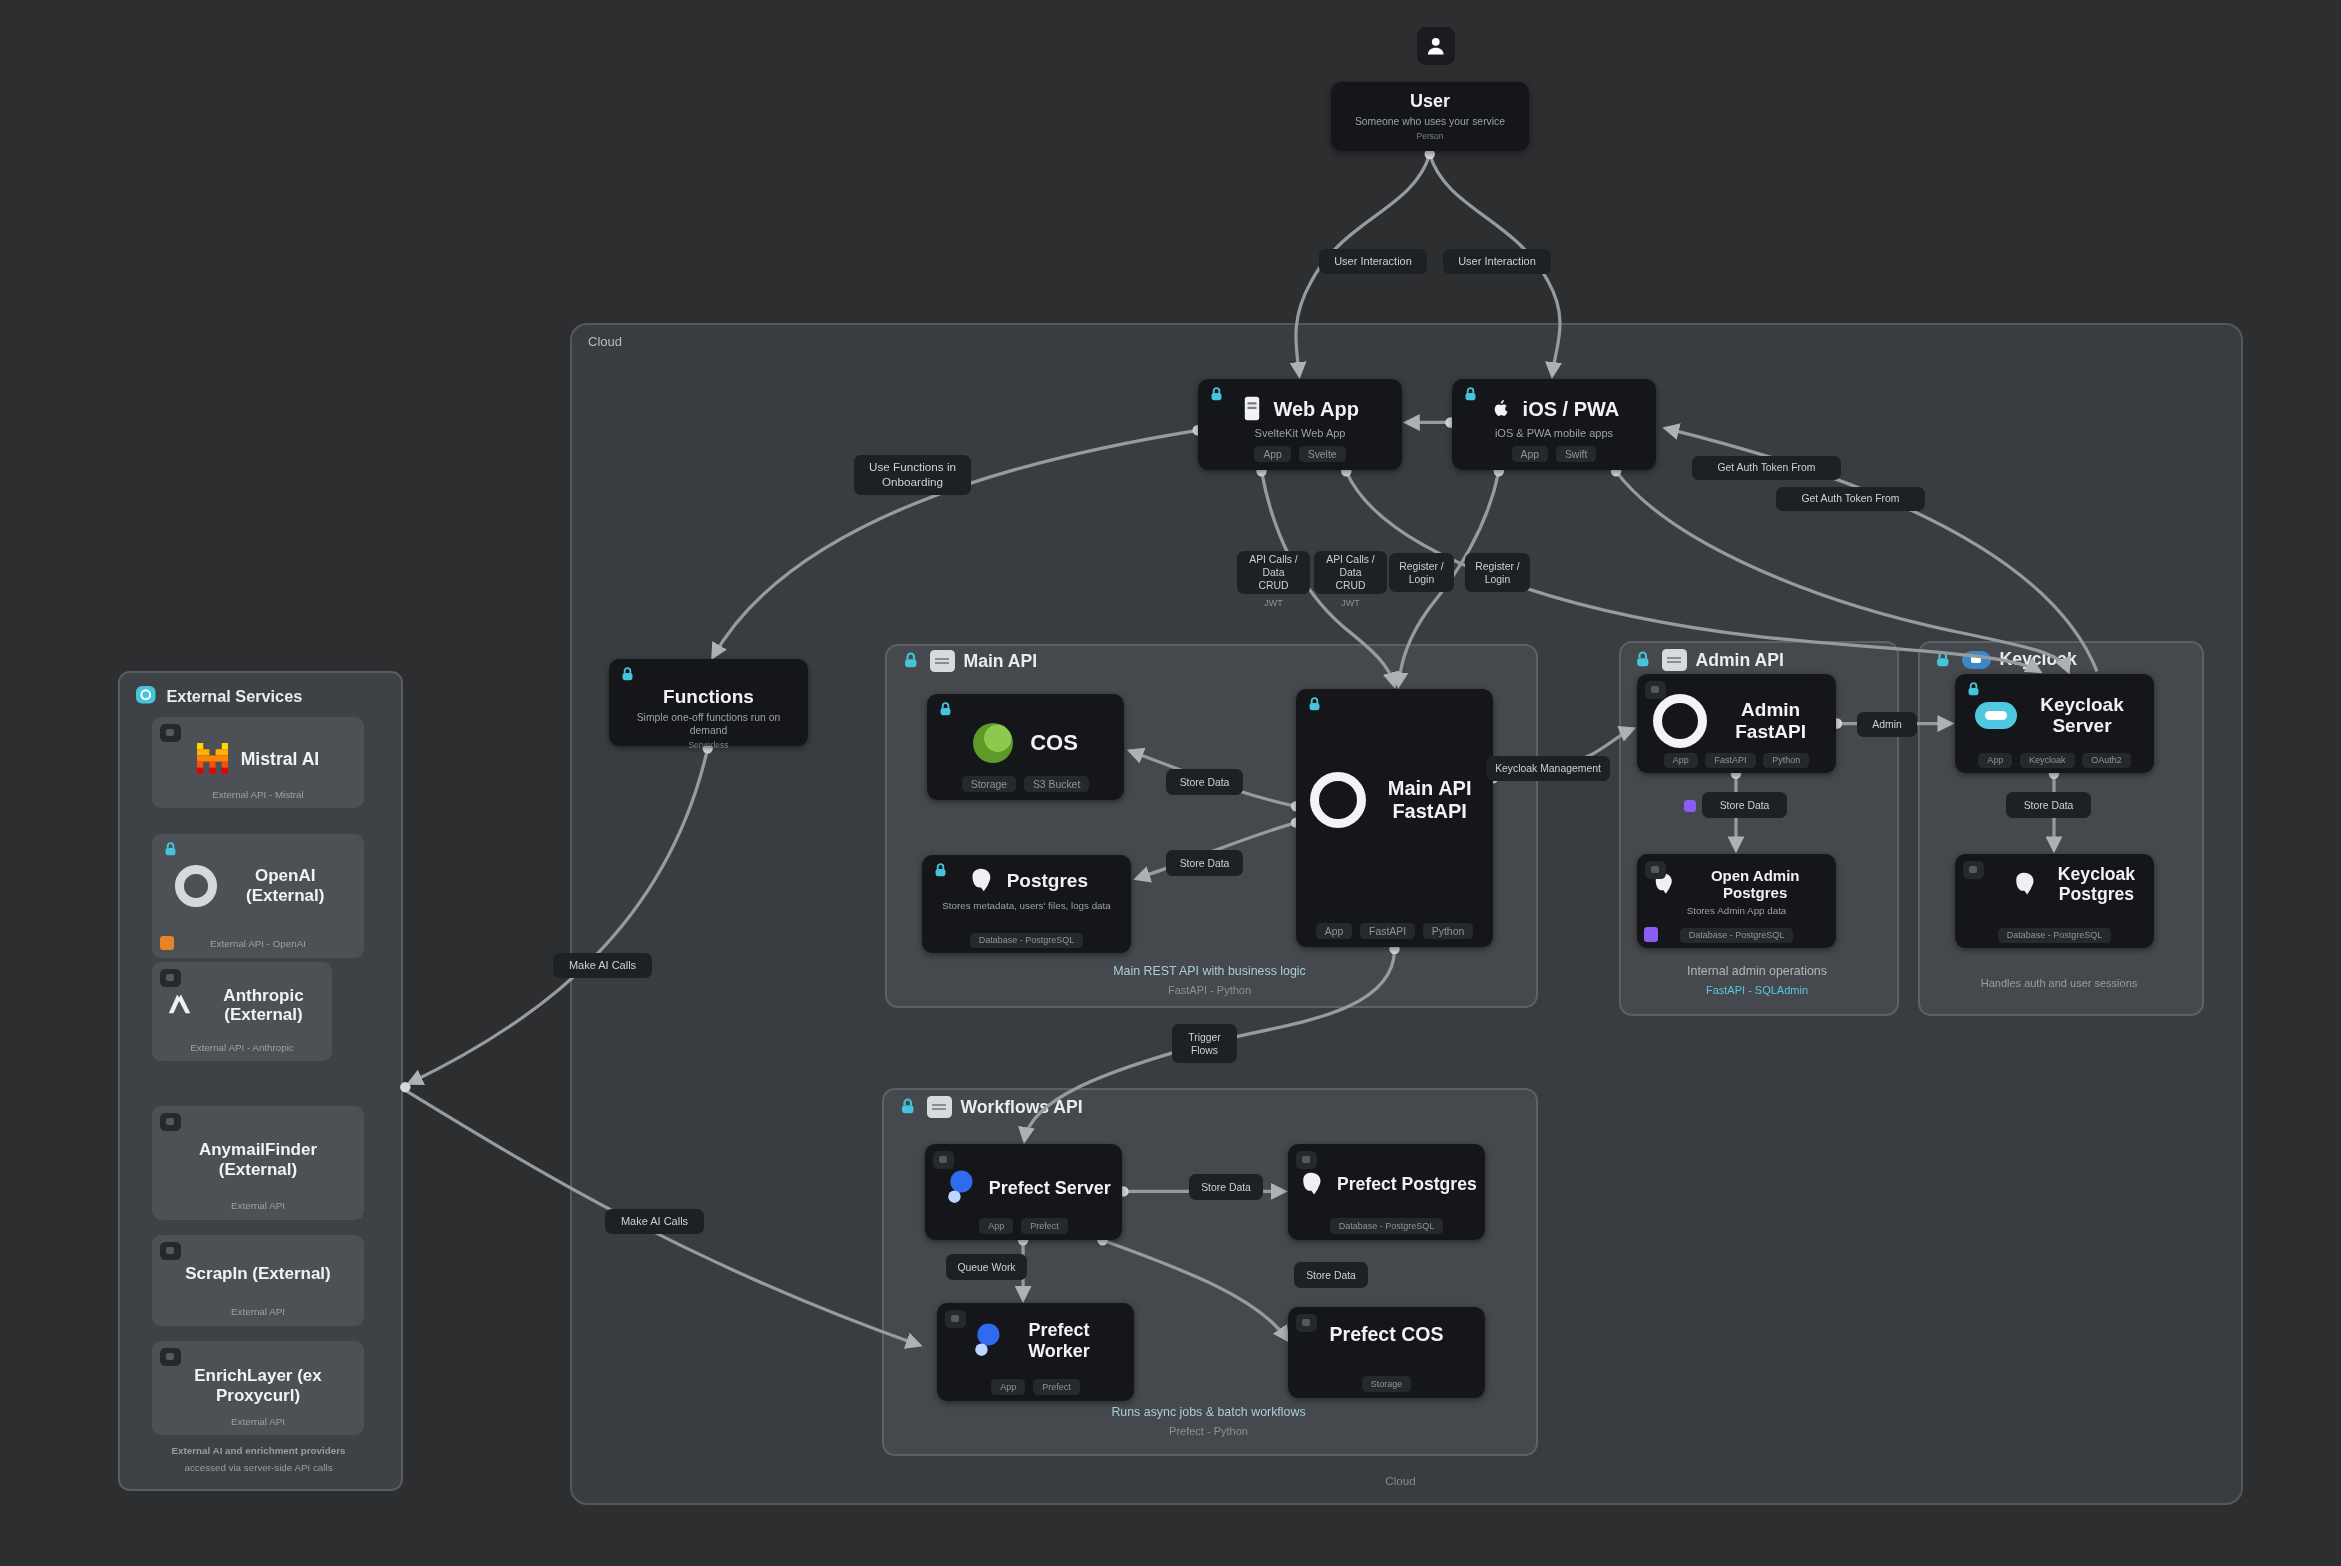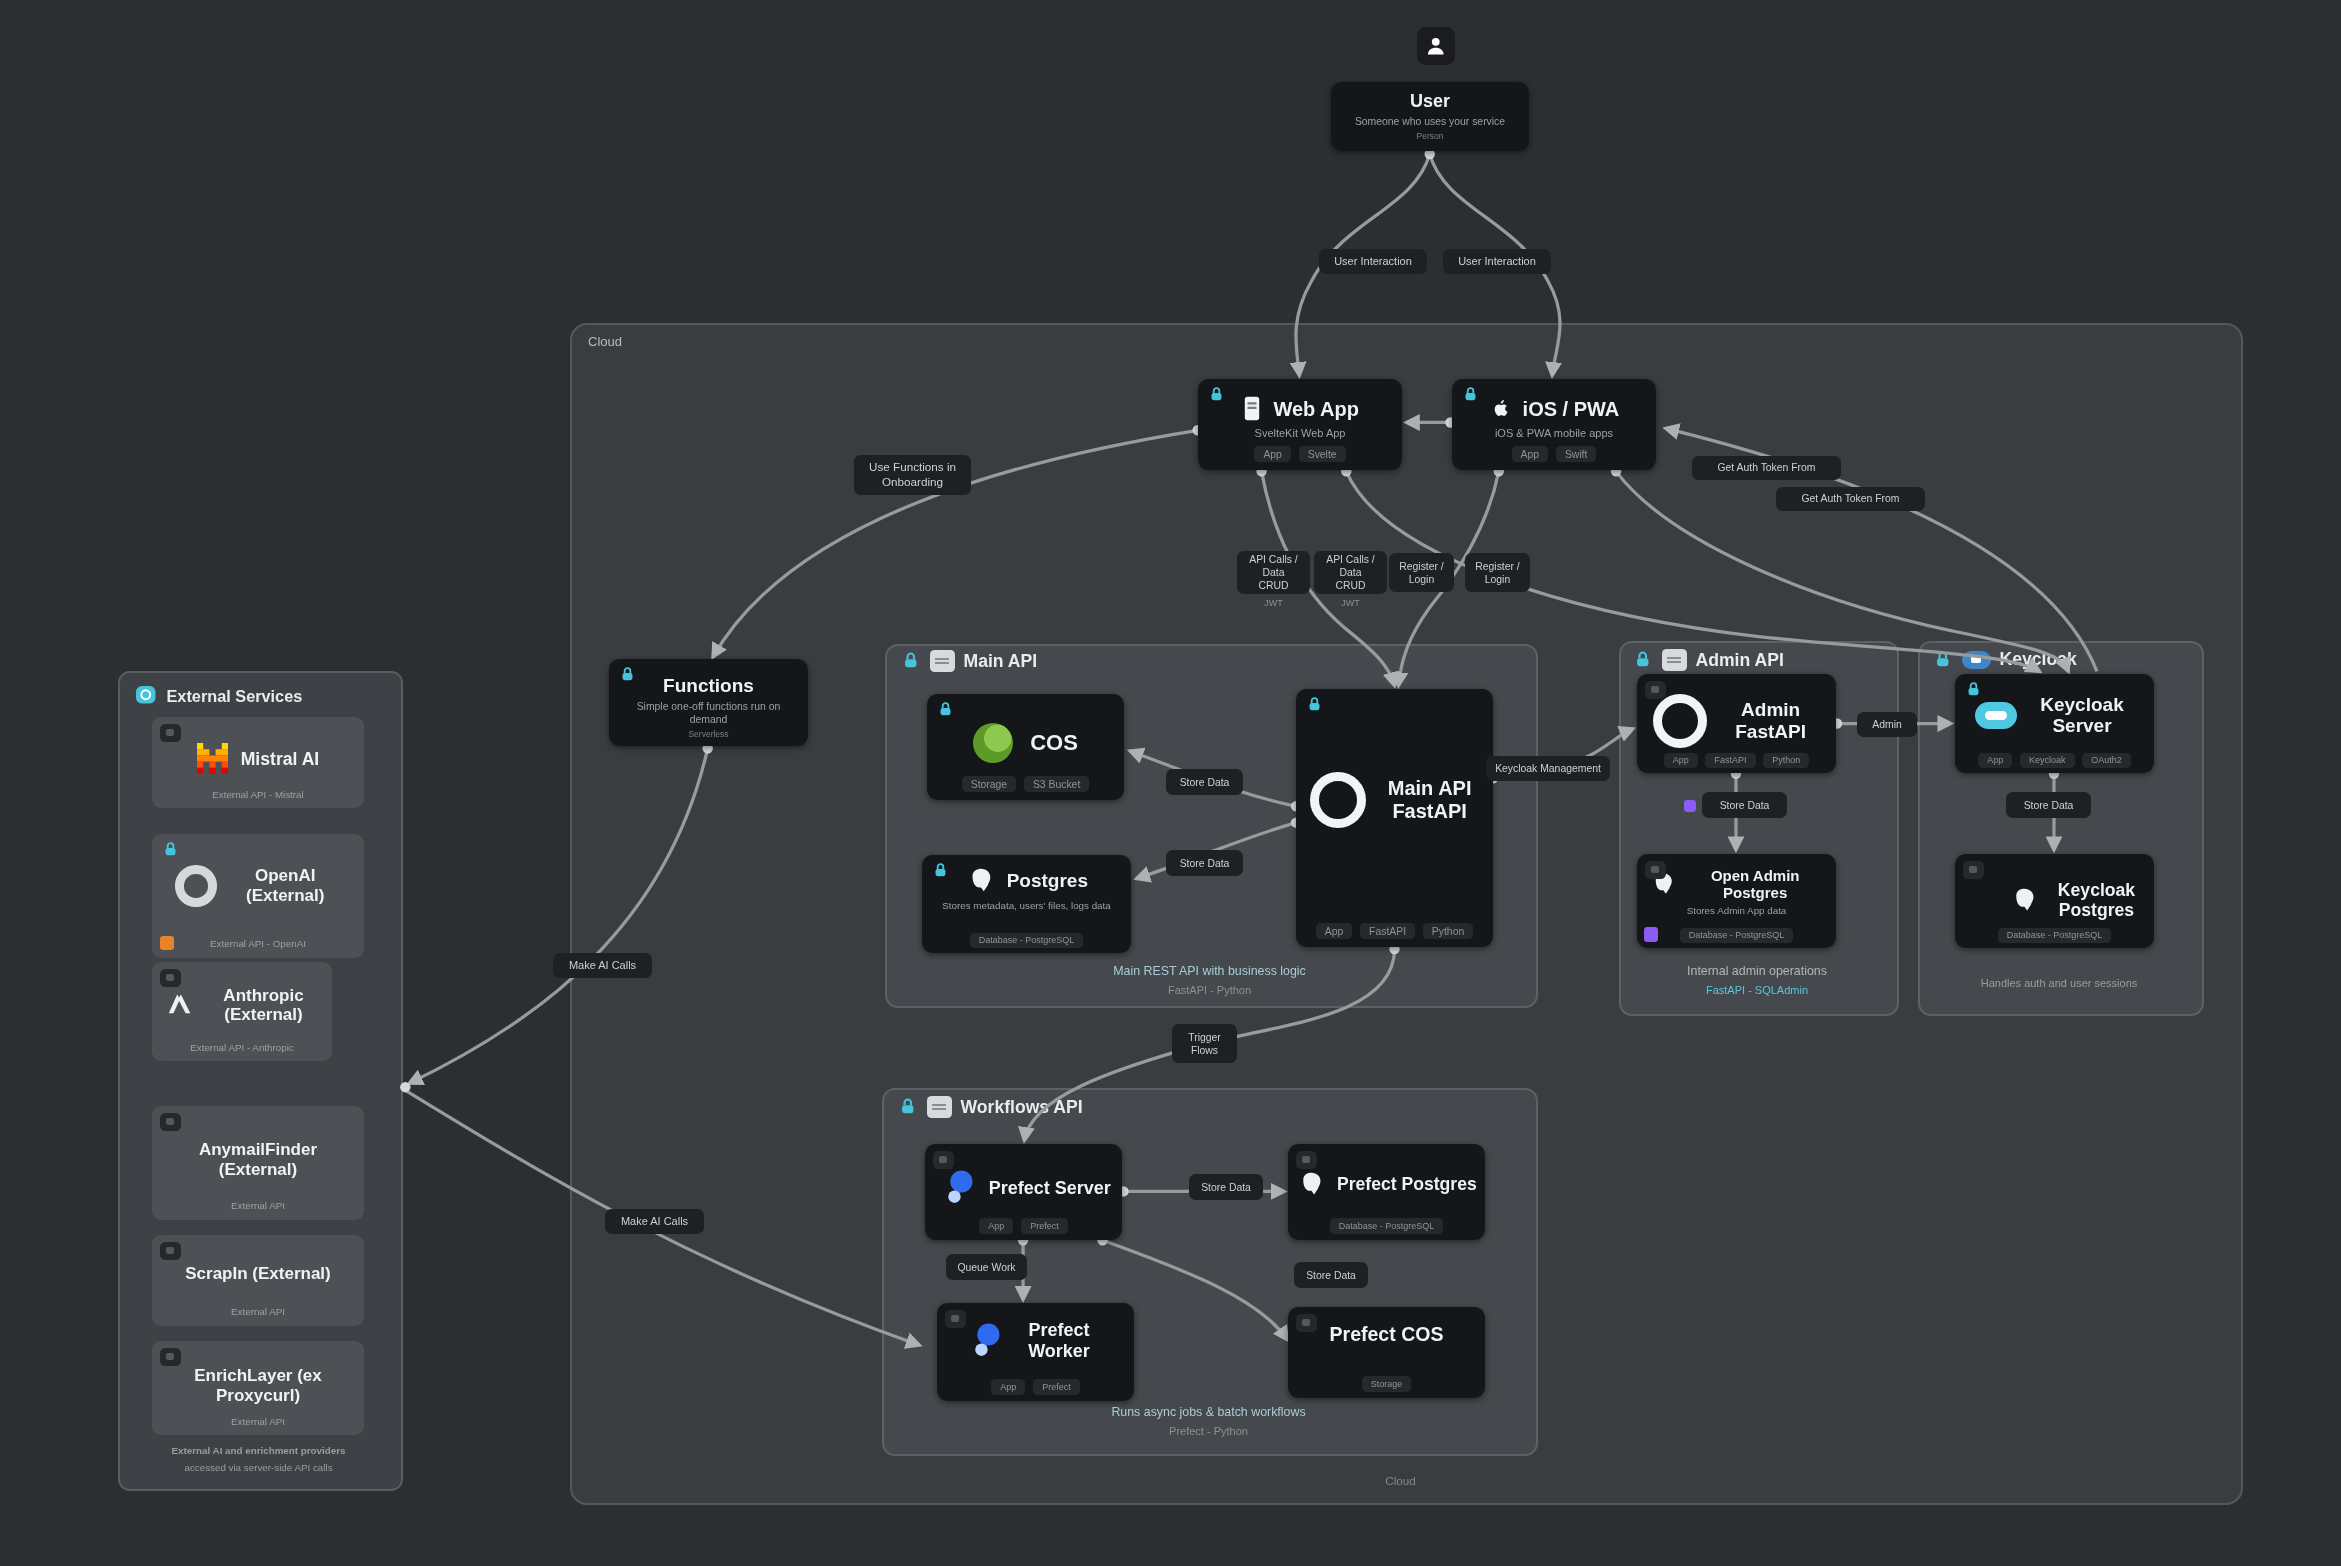--- a/index.html
+++ b/index.html
@@ -223,21 +223,21 @@
     </div>
   </div>
 
   <div class="node" style="left:609px;top:659px;width:199px;height:87px;">
     <span class="chip">
       <svg width="17" height="17" viewBox="0 0 24 24">
           <rect x="5" y="10" width="14" height="10" rx="3" fill="#45c4dc"></rect>
           <path d="M8 10V7a4 4 0 0 1 8 0v3" stroke="#45c4dc" stroke-width="2.6" fill="none"></path>
         </svg>
     </span>
-    <div class="title" style="margin-top:16px;font-size:19px;">Functions</div>
+    <div class="title" style="margin-top:27px;font-size:19px;">Functions</div>
     <div class="subtitle" style="margin-top:3.3px;padding:0 22px;font-size:10.4px;">Simple one-off functions run on demand</div>
     <div class="subtitle" style="margin-top:2.6px;font-size:8.5px;color:#7d8185;">Serverless</div>
   </div>
 
   <div class="card" style="left:152px;top:717px;width:212px;height:91px;">
     <span class="chip gray"></span>
     <div class="nrow" style="margin-top:26px;gap:13px;">
       <span>
         <svg width="31" height="31" viewBox="0 0 50 50">
           <rect x="0" y="0" width="10" height="10" fill="#ffd800"></rect>
@@ -409,21 +409,21 @@
     </div>
     <div class="badges" style="bottom:5.2px;">
       <span class="badge" style="font-size:9px;">App</span>
       <span class="badge" style="font-size:9px;">Keycloak</span>
       <span class="badge" style="font-size:9px;">OAuth2</span>
     </div>
   </div>
 
   <div class="node" style="left:1955px;top:854px;width:199px;height:94px;">
     <span class="chip gray"></span>
-    <div class="nrow" style="margin-top:26px;gap:7px;padding-left:48px;">
+    <div class="nrow" style="margin-top:10px;gap:7px;padding-left:48px;">
       <span>
         <svg width="29" height="29" viewBox="0 0 32 32" fill="#eef0f1">
             <path d="M8 12 C8 6 13 4 17 4 C23 4 27 8 27 13 C27 17 25 19 24 22 L20 28 L17 24 C11 25 8 19 8 12 Z"></path>
           </svg>
       </span>
       <span class="title" style="font-size:17.6px;max-width:104px;">Keycloak Postgres</span>
     </div>
     <div class="badges" style="bottom:5.2px;">
       <span class="badge" style="font-size:9px;">Database - PostgreSQL</span>
     </div>

